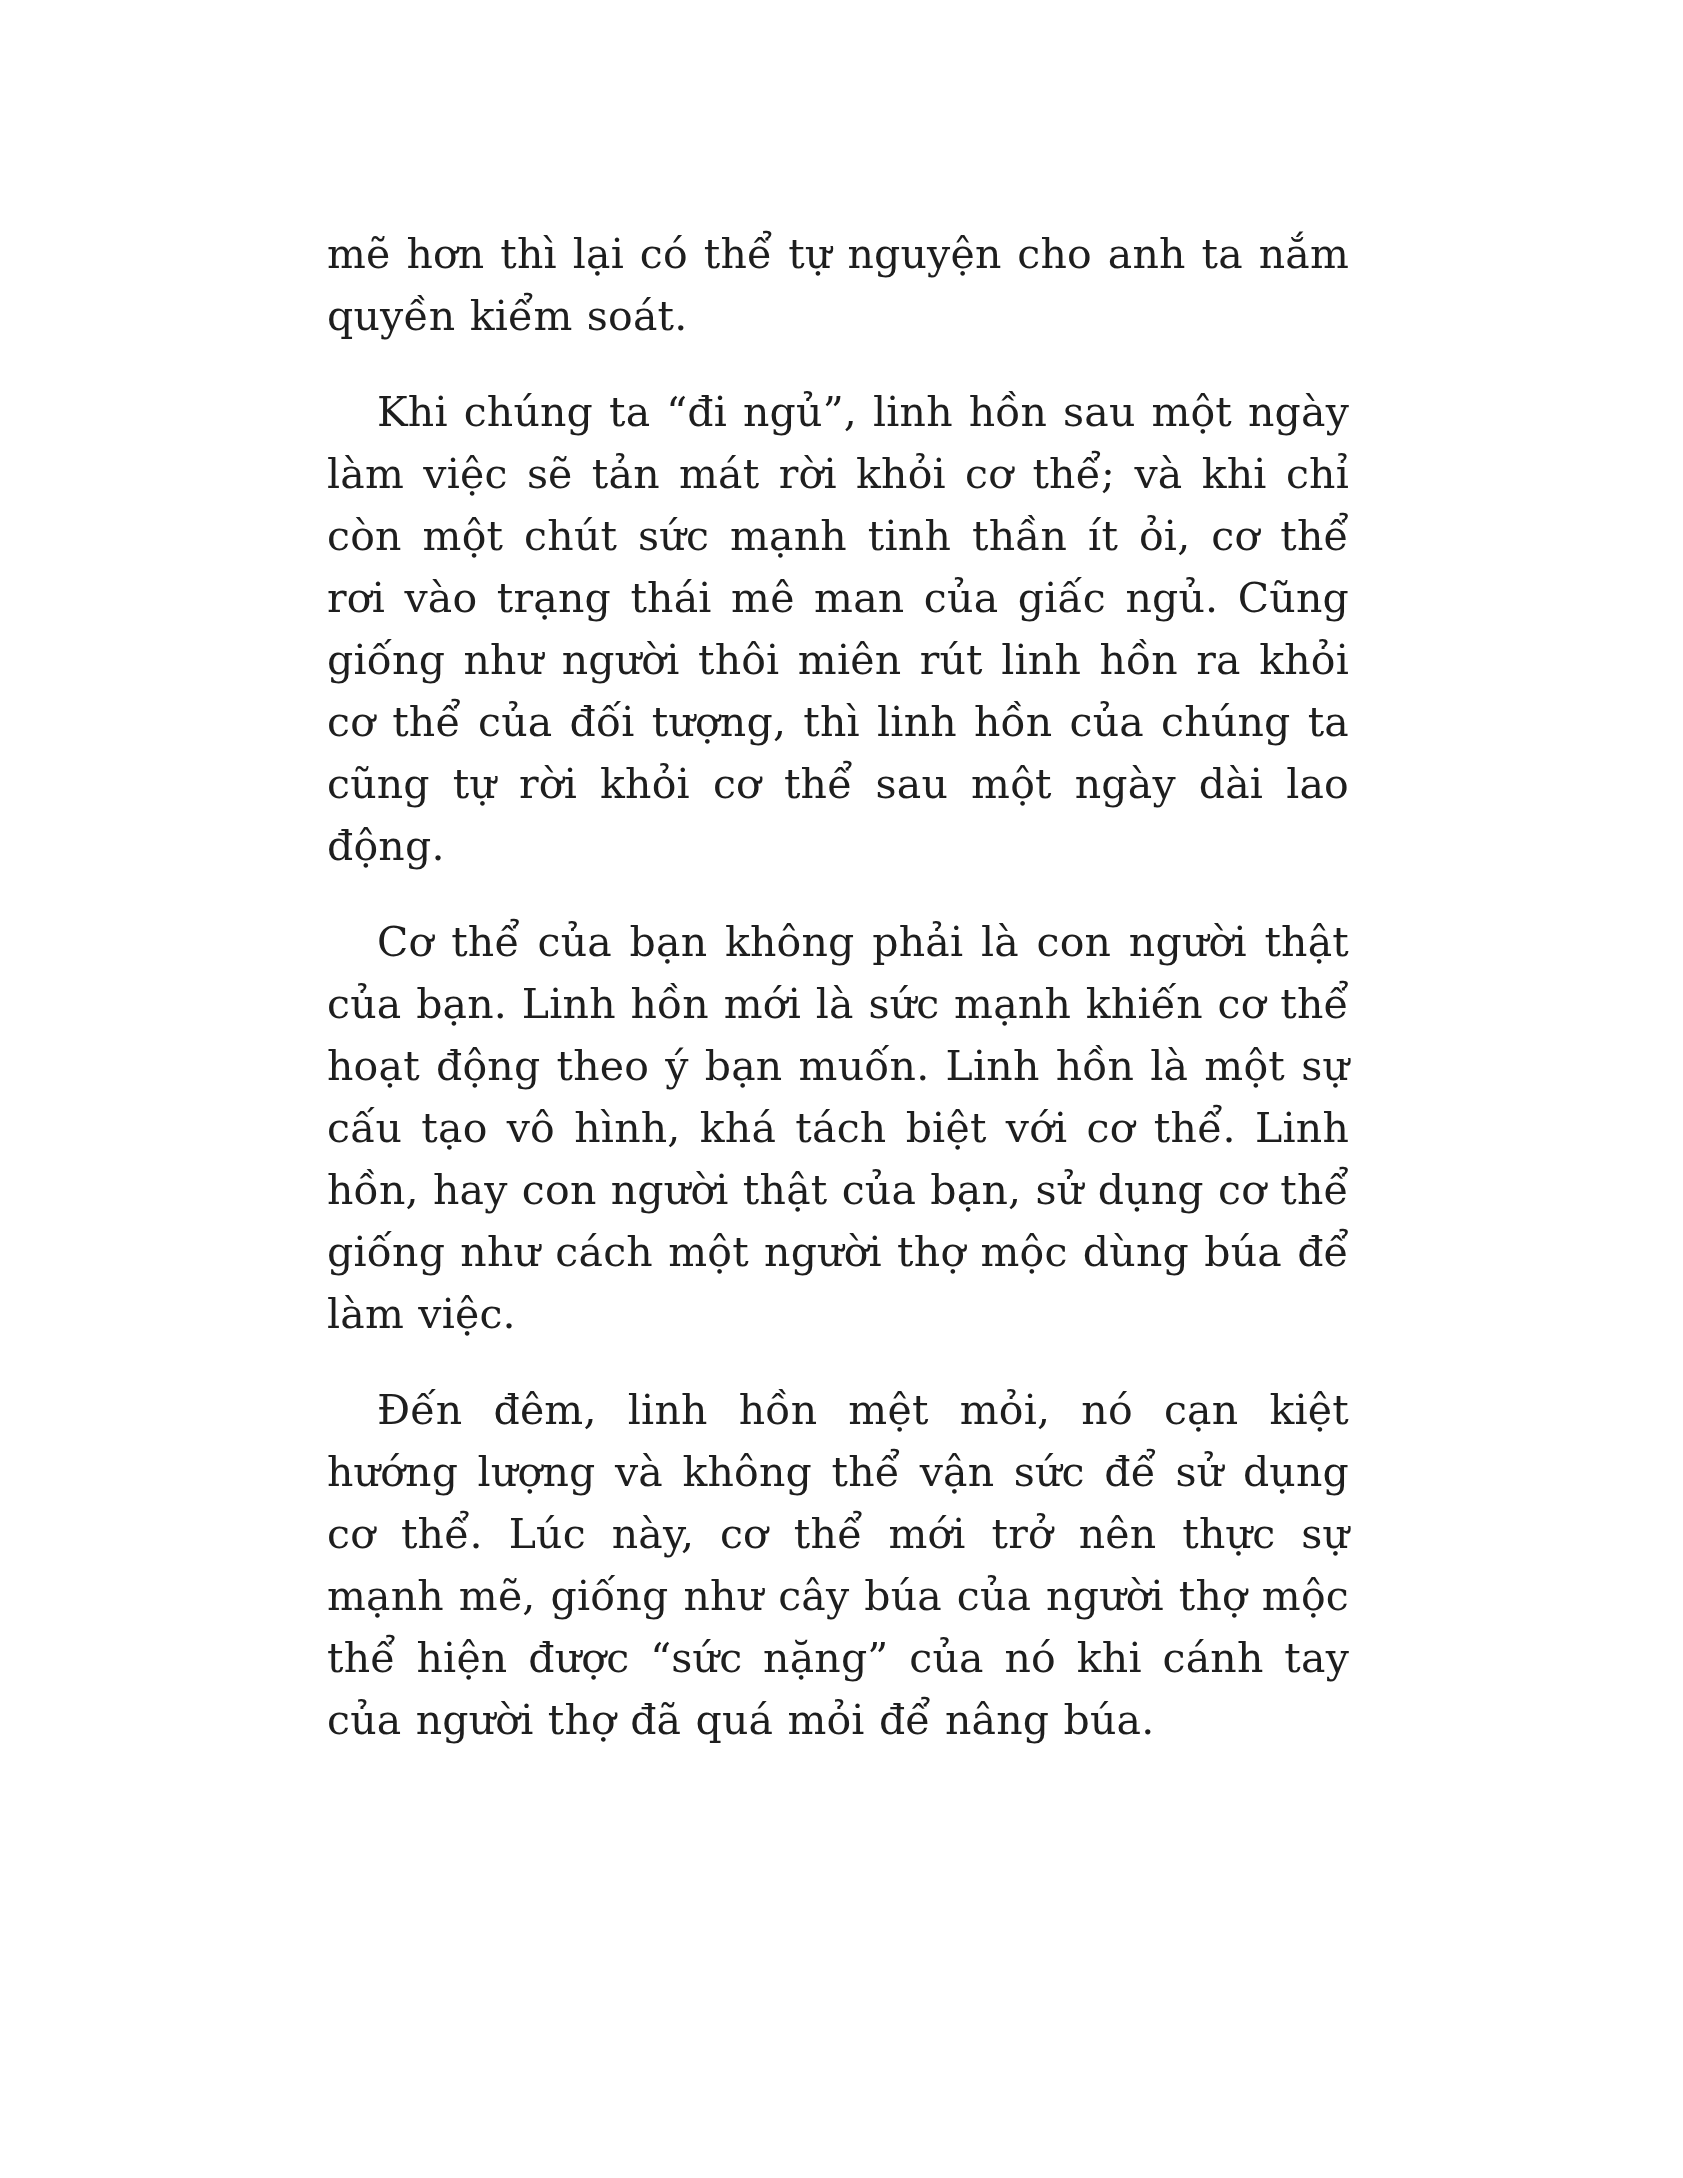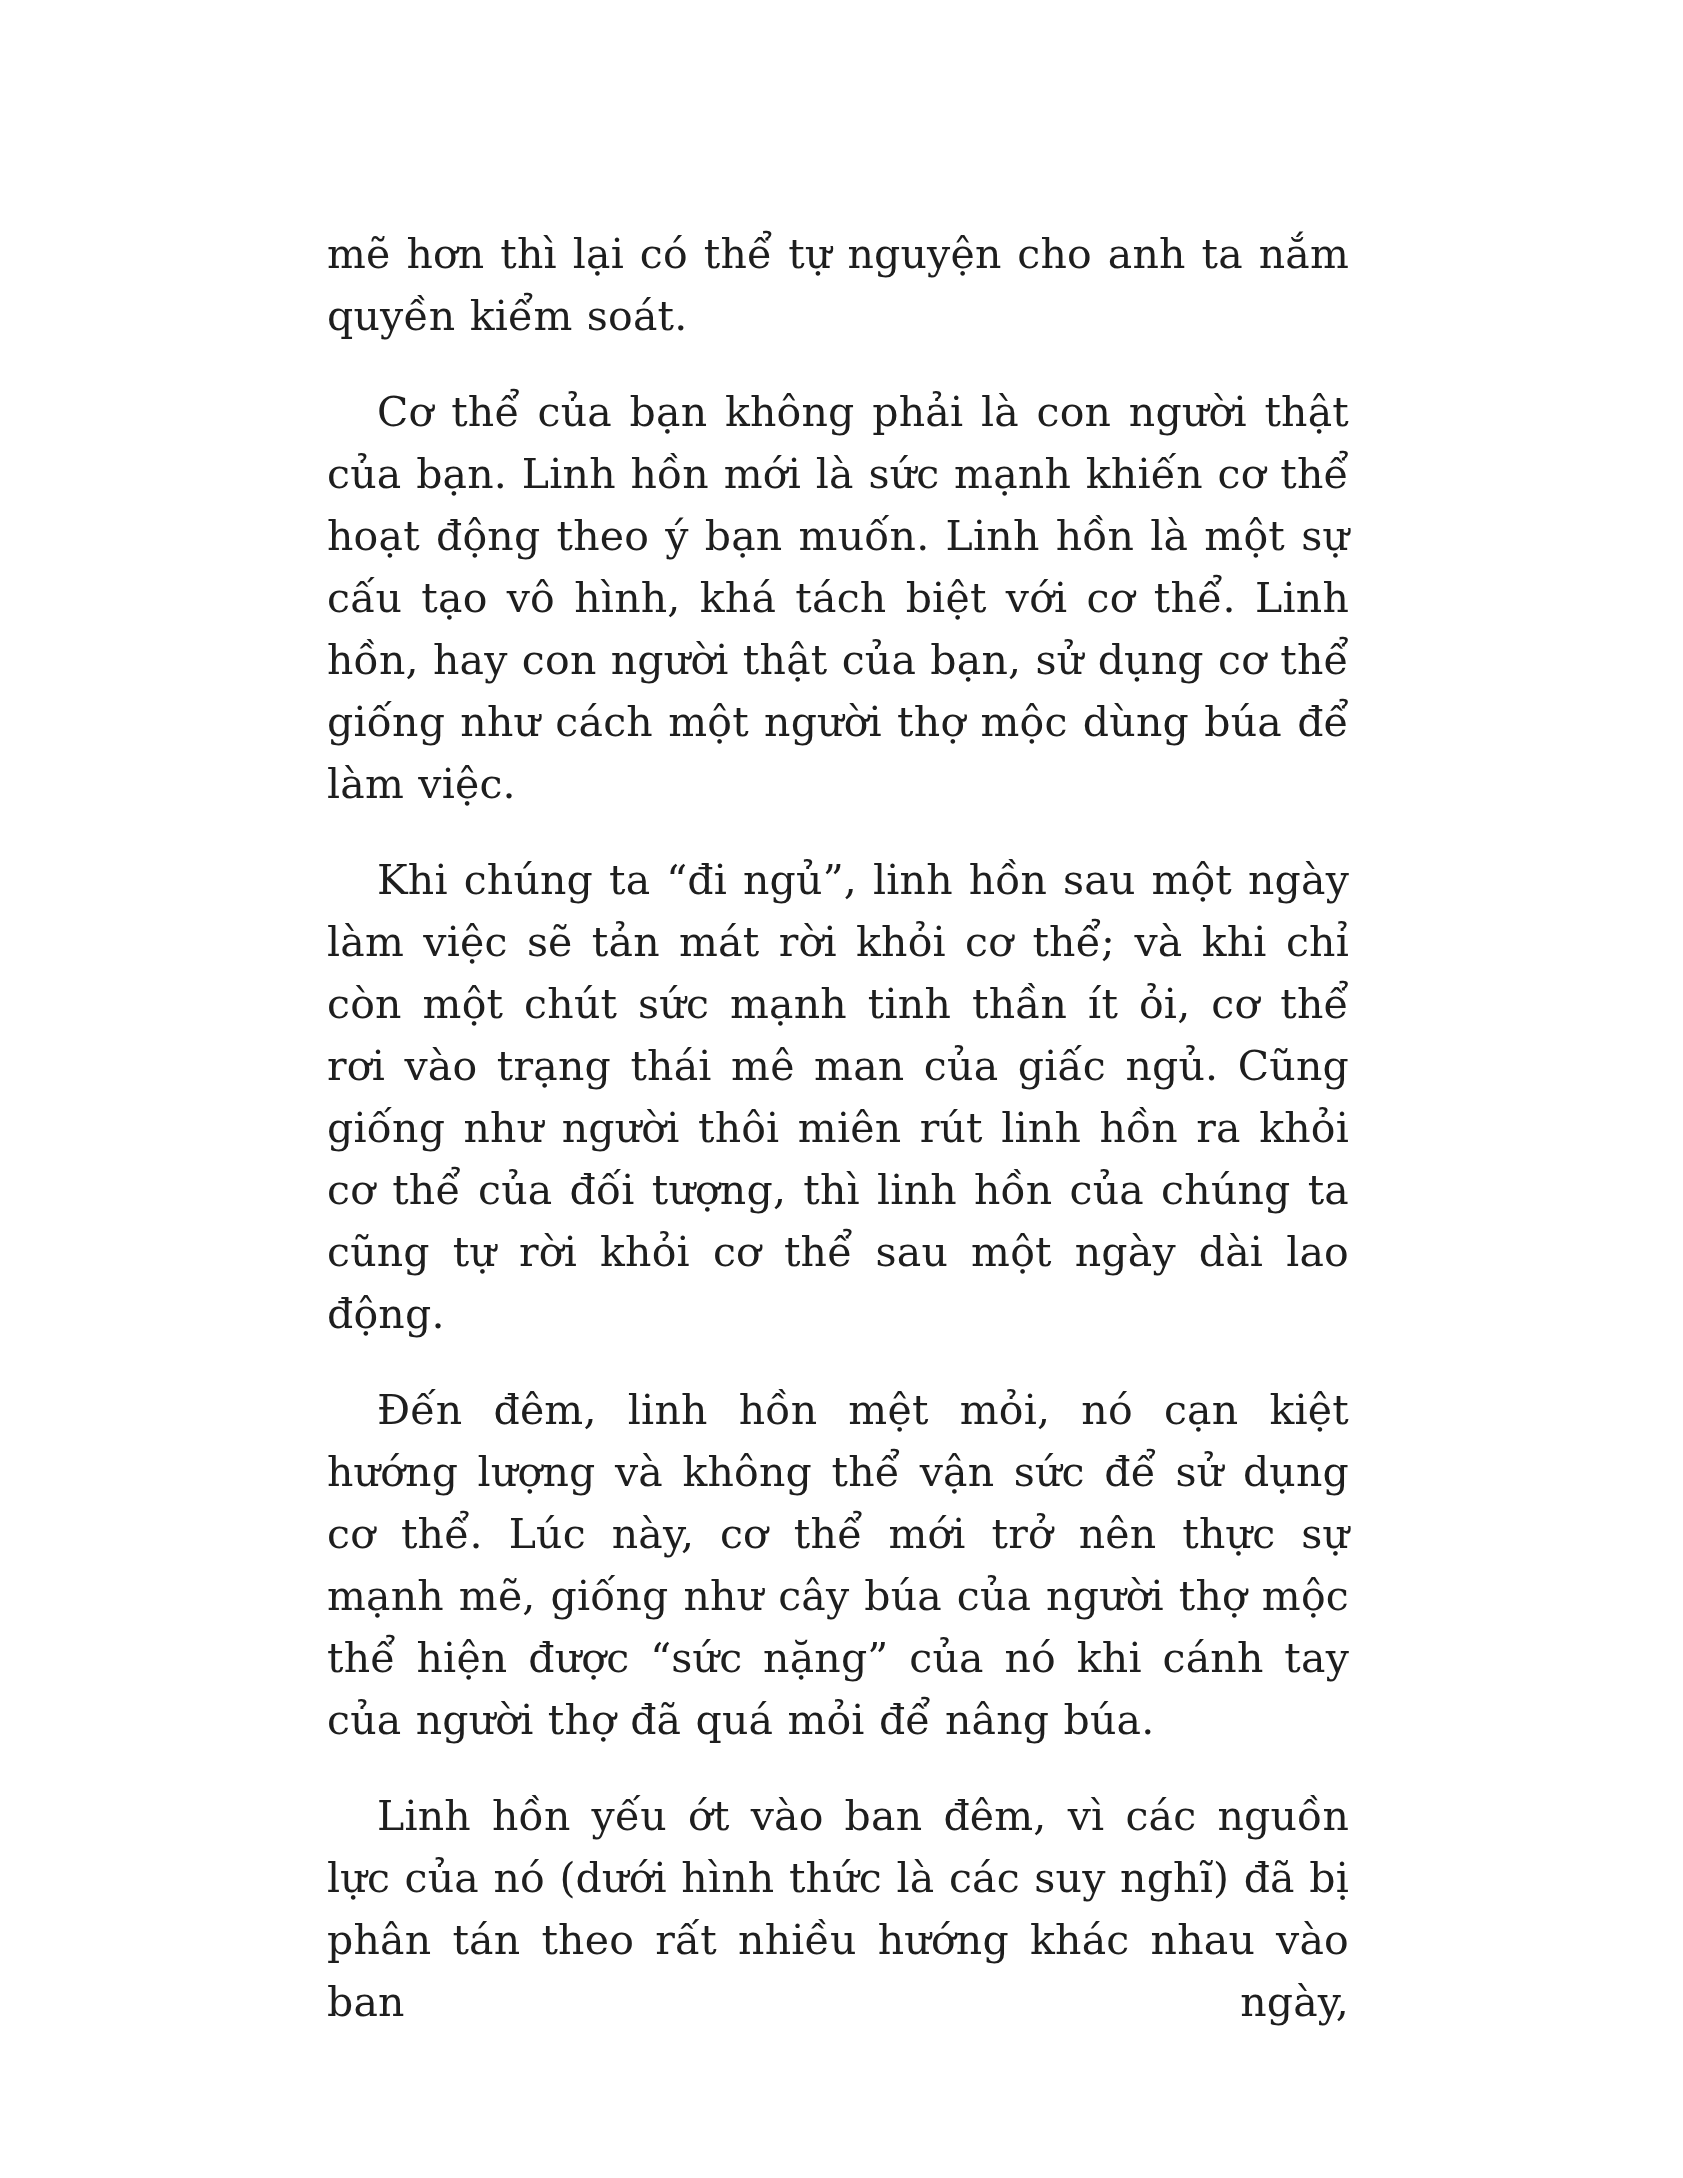--- a/index.html
+++ b/index.html
@@ -60,24 +60,23 @@
   }
 </style>
 </head>
 <body>
 
 <div class="page">
 
   <div class="text-block">
     <p class="para no-indent">mẽ hơn thì lại có thể tự nguyện cho anh ta nắm quyền kiểm soát.</p>
 
+    <p class="para">Khi chúng ta “đi ngủ”, linh hồn sau một ngày làm việc sẽ tản mát rời khỏi cơ thể; và khi chỉ còn một chút sức mạnh tinh thần ít ỏi, cơ thể rơi vào trạng thái mê man của giấc ngủ. Cũng giống như người thôi miên rút linh hồn ra khỏi cơ thể của đối tượng, thì linh hồn của chúng ta cũng tự rời khỏi cơ thể sau một ngày dài lao động.</p>
+
     <p class="para">Cơ thể của bạn không phải là con người thật của bạn. Linh hồn mới là sức mạnh khiến cơ thể hoạt động theo ý bạn muốn. Linh hồn là một sự cấu tạo vô hình, khá tách biệt với cơ thể. Linh hồn, hay con người thật của bạn, sử dụng cơ thể giống như cách một người thợ mộc dùng búa để làm việc.</p>
-
-    <p class="para">Khi chúng ta “đi ngủ”, linh hồn sau một ngày làm việc sẽ tản mát rời khỏi cơ thể; và khi chỉ còn một chút sức mạnh tinh thần ít ỏi, cơ thể rơi vào trạng thái mê man của giấc ngủ. Cũng giống như người thôi miên rút linh hồn ra khỏi cơ thể của đối tượng, thì linh hồn của chúng ta cũng tự rời khỏi cơ thể sau một ngày dài lao động.</p>
 
     <p class="para">Đến đêm, linh hồn mệt mỏi, nó cạn kiệt hướng lượng và không thể vận sức để sử dụng cơ thể. Lúc này, cơ thể mới trở nên thực sự mạnh mẽ, giống như cây búa của người thợ mộc thể hiện được “sức nặng” của nó khi cánh tay của người thợ đã quá mỏi để nâng búa.</p>
 
-    <p class="para justify-last">Linh hồn yếu ớt vào ban đêm, vì các nguồn lực của nó (dưới hình thức là các suy nghĩ) đã bị phân tán theo rất nhiều hướng khác nhau vào ban ngày,</p>
   </div>
 
 
 </div>
 
 
 </body></html>

